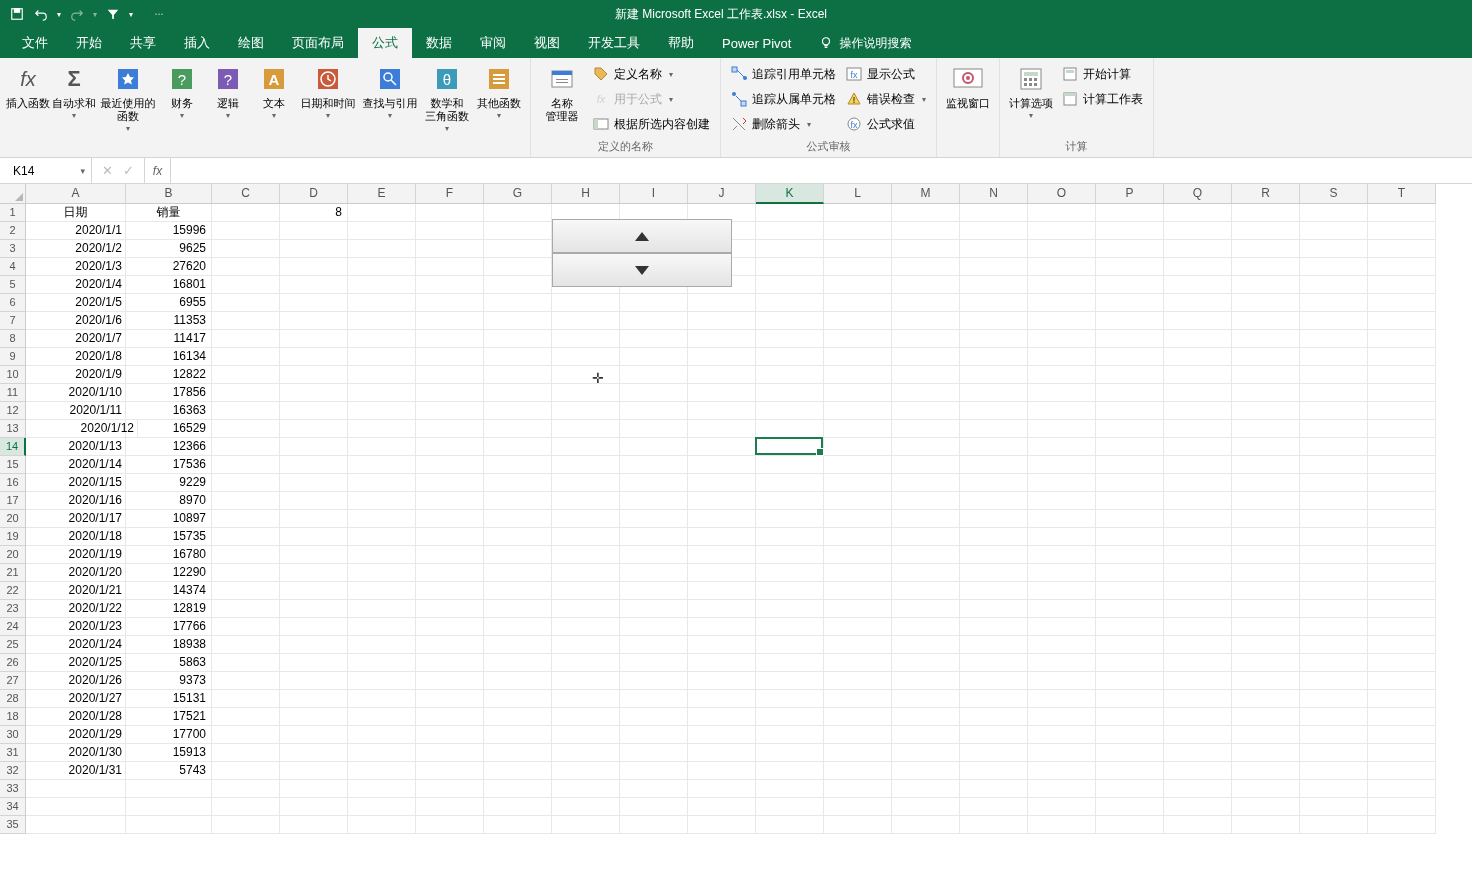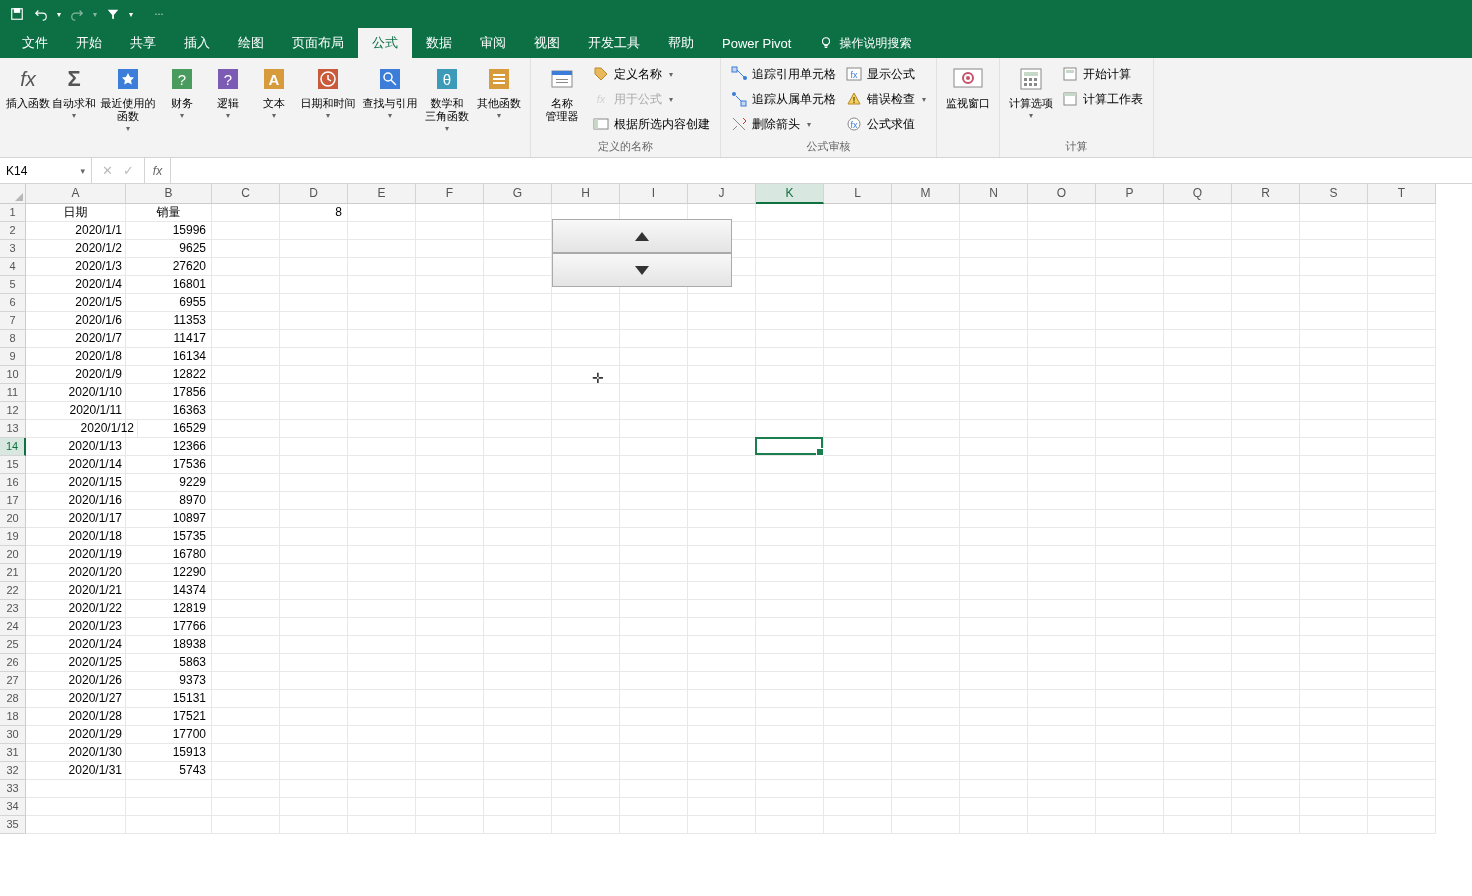--- a/index.html
+++ b/index.html
@@ -34,21 +34,21 @@
 .small-row { display:flex; flex-direction:column; gap:3px; padding-top:2px; }
 .small-btn { display:flex; align-items:center; gap:5px; height:22px; padding:0 4px; white-space:nowrap; }
 .small-btn .sico { width:16px; height:16px; display:flex; align-items:center; justify-content:center; }
 .small-btn .slbl { font-size:12px; }
 .small-btn .scaret { font-size:8px; color:#666; margin-left:2px; }
 .small-btn.disabled { color:#aaa; }
 .small-btn.disabled .sico { opacity:.45; }
 
 
 .fxbar { height:26px; border-bottom:1px solid #d4d4d4; display:flex; align-items:stretch; background:#fff; }
-.namebox { width:92px; border-right:1px solid #d4d4d4; display:flex; align-items:center; padding:0 6px; position:relative; }
+.namebox { width:92px; border-right:1px solid #d4d4d4; display:flex; align-items:center; padding:0 13px; position:relative; }
 .namebox input { border:none; outline:none; width:60px; font-size:12px; }
 .namebox .nbcaret { position:absolute; right:6px; font-size:9px; color:#666; }
 .fx-icons { display:flex; align-items:center; gap:10px; padding:0 10px; border-right:1px solid #d4d4d4; }
 .fx-icons span { color:#bbb; font-size:13px; }
 .fx-fx { font-style:italic; color:#666; padding:0 8px; display:flex; align-items:center; border-right:1px solid #d4d4d4; }
 .fbar { flex:1; }
 .fbar input { width:100%; height:100%; border:none; outline:none; padding:0 6px; font-size:12px; }
 
 
 .sheet { position:relative; }
@@ -101,20 +101,21 @@
     <div class="qat-btn" style="width:10px;font-size:8px;opacity:.5">▾</div>
     <div class="qat-btn">
         <svg viewBox="0 0 16 16" fill="#fff">
           <path d="M2 3h12l-5 6v5l-2-1v-4z"></path>
         </svg>
       </div>
     <div class="qat-btn" style="width:10px;font-size:8px">▾</div>
     <div class="qat-sep"></div>
     <div class="qat-btn" style="font-size:9px">⋯</div>
   </div>
+  <div class="title-text">新建 Microsoft Excel 工作表.xlsx  -  Excel</div>
   <div style="width:200px"></div>
 </div>
 
 <div class="ribbon-tabs">
   <div id="tabs-holder" style="display: contents;"><div class="rtab">文件</div><div class="rtab">开始</div><div class="rtab">共享</div><div class="rtab">插入</div><div class="rtab">绘图</div><div class="rtab">页面布局</div><div class="rtab active">公式</div><div class="rtab">数据</div><div class="rtab">审阅</div><div class="rtab">视图</div><div class="rtab">开发工具</div><div class="rtab">帮助</div><div class="rtab">Power Pivot</div></div>
   <div class="tell-me">
     <svg viewBox="0 0 16 16" fill="none" stroke="#fff" stroke-width="1.3">
         <circle cx="8" cy="6" r="4"></circle>
         <path d="M6 11h4M6.5 13h3"></path>
       </svg>

